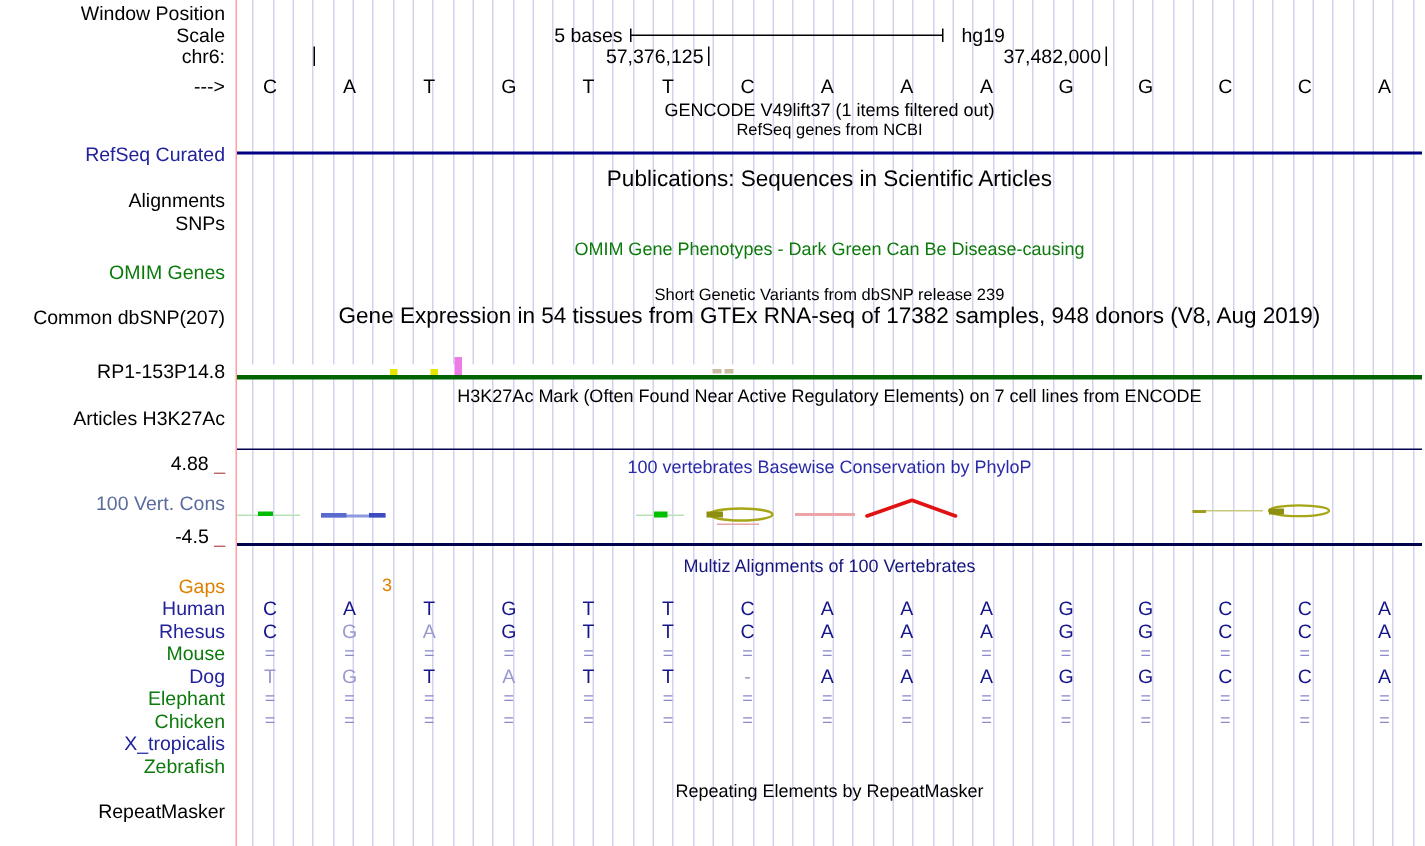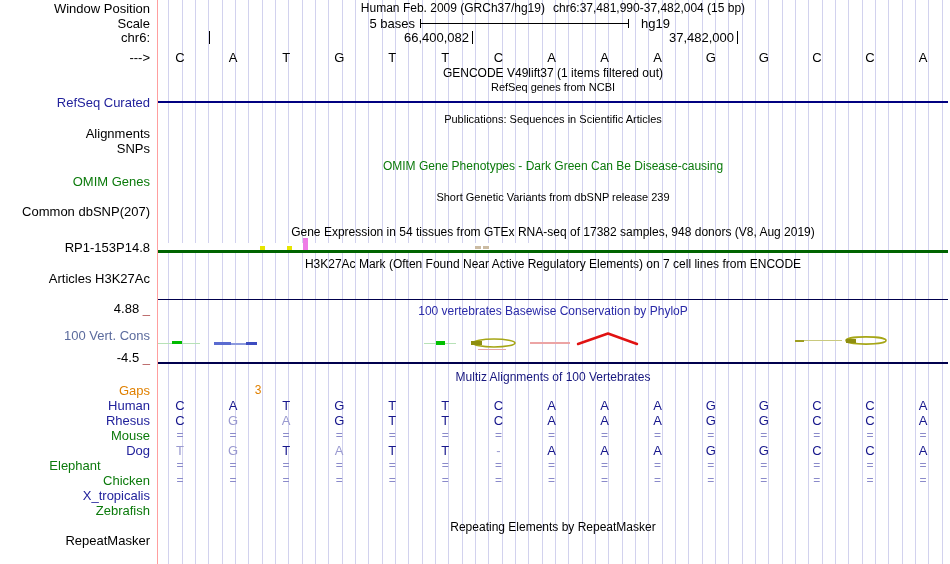--- a/index.html
+++ b/index.html
@@ -116,21 +116,20 @@
       <div style="position: absolute; left: 424px; top: 342.6px; width: 32px; height: 1.2px; background: rgb(183, 226, 183); z-index: 3;"></div>
       <div style="position: absolute; left: 436px; top: 341px; width: 9px; height: 3.8px; background: rgb(0, 192, 0); z-index: 3;"></div>
       <div style="position: absolute; left: 471px; top: 341.2px; width: 11px; height: 4px; background: rgb(142, 142, 16); z-index: 3;"></div>
       <div style="position: absolute; left: 478px; top: 348.8px; width: 28px; height: 1.2px; background: rgb(230, 166, 166); z-index: 3;"></div>
       <div style="position: absolute; left: 530px; top: 342.4px; width: 40px; height: 1.5px; background: rgb(236, 164, 164); z-index: 3;"></div>
       <div style="position: absolute; left: 795px; top: 340.2px; width: 47px; height: 1.2px; background: rgb(201, 201, 126); z-index: 3;"></div>
       <div style="position: absolute; left: 795px; top: 339.6px; width: 9px; height: 2.6px; background: rgb(158, 158, 32); z-index: 3;"></div>
       <div style="position: absolute; left: 846px; top: 338.6px; width: 10px; height: 4px; background: rgb(142, 142, 16); z-index: 3;"></div>
     </div>
 
-  <div class="title" style="top:1px;font-size:12px"><span>Human Feb. 2009 (GRCh37/hg19)</span><span style="display:inline-block;width:8px"></span><span>chr6:37,481,990-37,482,004 (15 bp)</span></div>
 
   <div class="num" style="left:295px;top:16px;width:120px">5 bases</div>
   <div class="num" style="left:641px;top:16px;width:120px;text-align:left">hg19</div>
 
   <div id="text-layer">
       <div class="lbl c-black" style="position: absolute; left: 0px; top: 0.5px;">Window Position</div>
       <div class="lbl c-black" style="position: absolute; left: 0px; top: 15.5px;">Scale</div>
       <div class="lbl c-black" style="position: absolute; left: 0px; top: 29.5px;">chr6:</div>
       <div class="lbl c-black" style="position: absolute; left: 0px; top: 49.5px;">---&gt;</div>
       <div class="lbl c-navy" style="position: absolute; left: 0px; top: 94.5px;">RefSeq Curated</div>
@@ -139,50 +138,50 @@
       <div class="lbl c-green" style="position: absolute; left: 0px; top: 173.5px;">OMIM Genes</div>
       <div class="lbl c-black" style="position: absolute; left: 0px; top: 203.5px;">Common dbSNP(207)</div>
       <div class="lbl c-black" style="position: absolute; left: 0px; top: 239.5px;">RP1-153P14.8</div>
       <div class="lbl c-black" style="position: absolute; left: 0px; top: 270.5px;">Articles H3K27Ac</div>
       <div class="lbl c-slate" style="position: absolute; left: 0px; top: 327.5px;">100 Vert. Cons</div>
       <div class="lbl c-orange" style="position: absolute; left: 0px; top: 382.5px;">Gaps</div>
       <div class="lbl c-navy" style="position: absolute; left: 0px; top: 397.5px;">Human</div>
       <div class="lbl c-navy" style="position: absolute; left: 0px; top: 412.5px;">Rhesus</div>
       <div class="lbl c-green" style="position: absolute; left: 0px; top: 427.5px;">Mouse</div>
       <div class="lbl c-navy" style="position: absolute; left: 0px; top: 442.5px;">Dog</div>
-      <div class="lbl c-green" style="position: absolute; left: 0px; top: 457.5px; text-align: center;">Elephant</div>
+      <div class="lbl c-green" style="position: absolute; left: 0px; top: 457.5px;">Elephant</div>
       <div class="lbl c-green" style="position: absolute; left: 0px; top: 472.5px;">Chicken</div>
       <div class="lbl c-navy" style="position: absolute; left: 0px; top: 487.5px;">X_tropicalis</div>
       <div class="lbl c-green" style="position: absolute; left: 0px; top: 502.5px;">Zebrafish</div>
       <div class="lbl c-black" style="position: absolute; left: 0px; top: 532.5px;">RepeatMasker</div>
       <div class="lbl c-black" style="position: absolute; left: 0px; top: 300.5px;"><span>4.88</span><span class="us"> _</span></div>
       <div class="lbl c-black" style="position: absolute; left: 0px; top: 349.5px;"><span>-4.5</span><span class="us"> _</span></div>
-      <div class="num" style="position: absolute; left: 349px; top: 29.5px;">66,400,082</div>
+      <div class="num" style="position: absolute; left: 349px; top: 29.5px;">57,376,125</div>
       <div class="num" style="position: absolute; left: 614px; top: 29.5px;">37,482,000</div>
       <div class="base" style="position: absolute; left: 180px; top: 49.5px;">C</div>
       <div class="base" style="position: absolute; left: 233.07px; top: 49.5px;">A</div>
       <div class="base" style="position: absolute; left: 286.14px; top: 49.5px;">T</div>
       <div class="base" style="position: absolute; left: 339.21px; top: 49.5px;">G</div>
       <div class="base" style="position: absolute; left: 392.28px; top: 49.5px;">T</div>
       <div class="base" style="position: absolute; left: 445.35px; top: 49.5px;">T</div>
       <div class="base" style="position: absolute; left: 498.42px; top: 49.5px;">C</div>
       <div class="base" style="position: absolute; left: 551.49px; top: 49.5px;">A</div>
       <div class="base" style="position: absolute; left: 604.56px; top: 49.5px;">A</div>
       <div class="base" style="position: absolute; left: 657.63px; top: 49.5px;">A</div>
       <div class="base" style="position: absolute; left: 710.7px; top: 49.5px;">G</div>
       <div class="base" style="position: absolute; left: 763.77px; top: 49.5px;">G</div>
       <div class="base" style="position: absolute; left: 816.84px; top: 49.5px;">C</div>
       <div class="base" style="position: absolute; left: 869.91px; top: 49.5px;">C</div>
       <div class="base" style="position: absolute; left: 922.98px; top: 49.5px;">A</div>
       <div class="title c-black" style="position: absolute; top: 65.5px; font-size: 12px;">GENCODE V49lift37 (1 items filtered out)</div>
       <div class="title c-black" style="position: absolute; top: 79.5px; font-size: 11px;">RefSeq genes from NCBI</div>
-      <div class="title c-black" style="position: absolute; top: 111.5px; font-size: 11px;">Publications: Sequences in Scientific Articles</div>
+      <div class="title c-black" style="position: absolute; top: 111.5px; font-size: 15px;">Publications: Sequences in Scientific Articles</div>
       <div class="title c-green" style="position: absolute; top: 158.5px; font-size: 12px;">OMIM Gene Phenotypes - Dark Green Can Be Disease-causing</div>
       <div class="title c-black" style="position: absolute; top: 189.5px; font-size: 11px;">Short Genetic Variants from dbSNP release 239</div>
-      <div class="title c-black" style="position: absolute; top: 225px; font-size: 12px;">Gene Expression in 54 tissues from GTEx RNA-seq of 17382 samples, 948 donors (V8, Aug 2019)</div>
+      <div class="title c-black" style="position: absolute; top: 203px; font-size: 15px;">Gene Expression in 54 tissues from GTEx RNA-seq of 17382 samples, 948 donors (V8, Aug 2019)</div>
       <div class="title c-black" style="position: absolute; top: 256.5px; font-size: 12px;">H3K27Ac Mark (Often Found Near Active Regulatory Elements) on 7 cell lines from ENCODE</div>
       <div class="title c-blue" style="position: absolute; top: 303.5px; font-size: 12px;">100 vertebrates Basewise Conservation by PhyloP</div>
       <div class="title c-tnavy" style="position: absolute; top: 369.5px; font-size: 12px;">Multiz Alignments of 100 Vertebrates</div>
       <div class="title c-black" style="position: absolute; top: 519.5px; font-size: 12px;">Repeating Elements by RepeatMasker</div>
       <div class="acell s-d" style="position: absolute; left: 180px; top: 397.5px;">C</div>
       <div class="acell s-d" style="position: absolute; left: 233.07px; top: 397.5px;">A</div>
       <div class="acell s-d" style="position: absolute; left: 286.14px; top: 397.5px;">T</div>
       <div class="acell s-d" style="position: absolute; left: 339.21px; top: 397.5px;">G</div>
       <div class="acell s-d" style="position: absolute; left: 392.28px; top: 397.5px;">T</div>
       <div class="acell s-d" style="position: absolute; left: 445.35px; top: 397.5px;">T</div>

